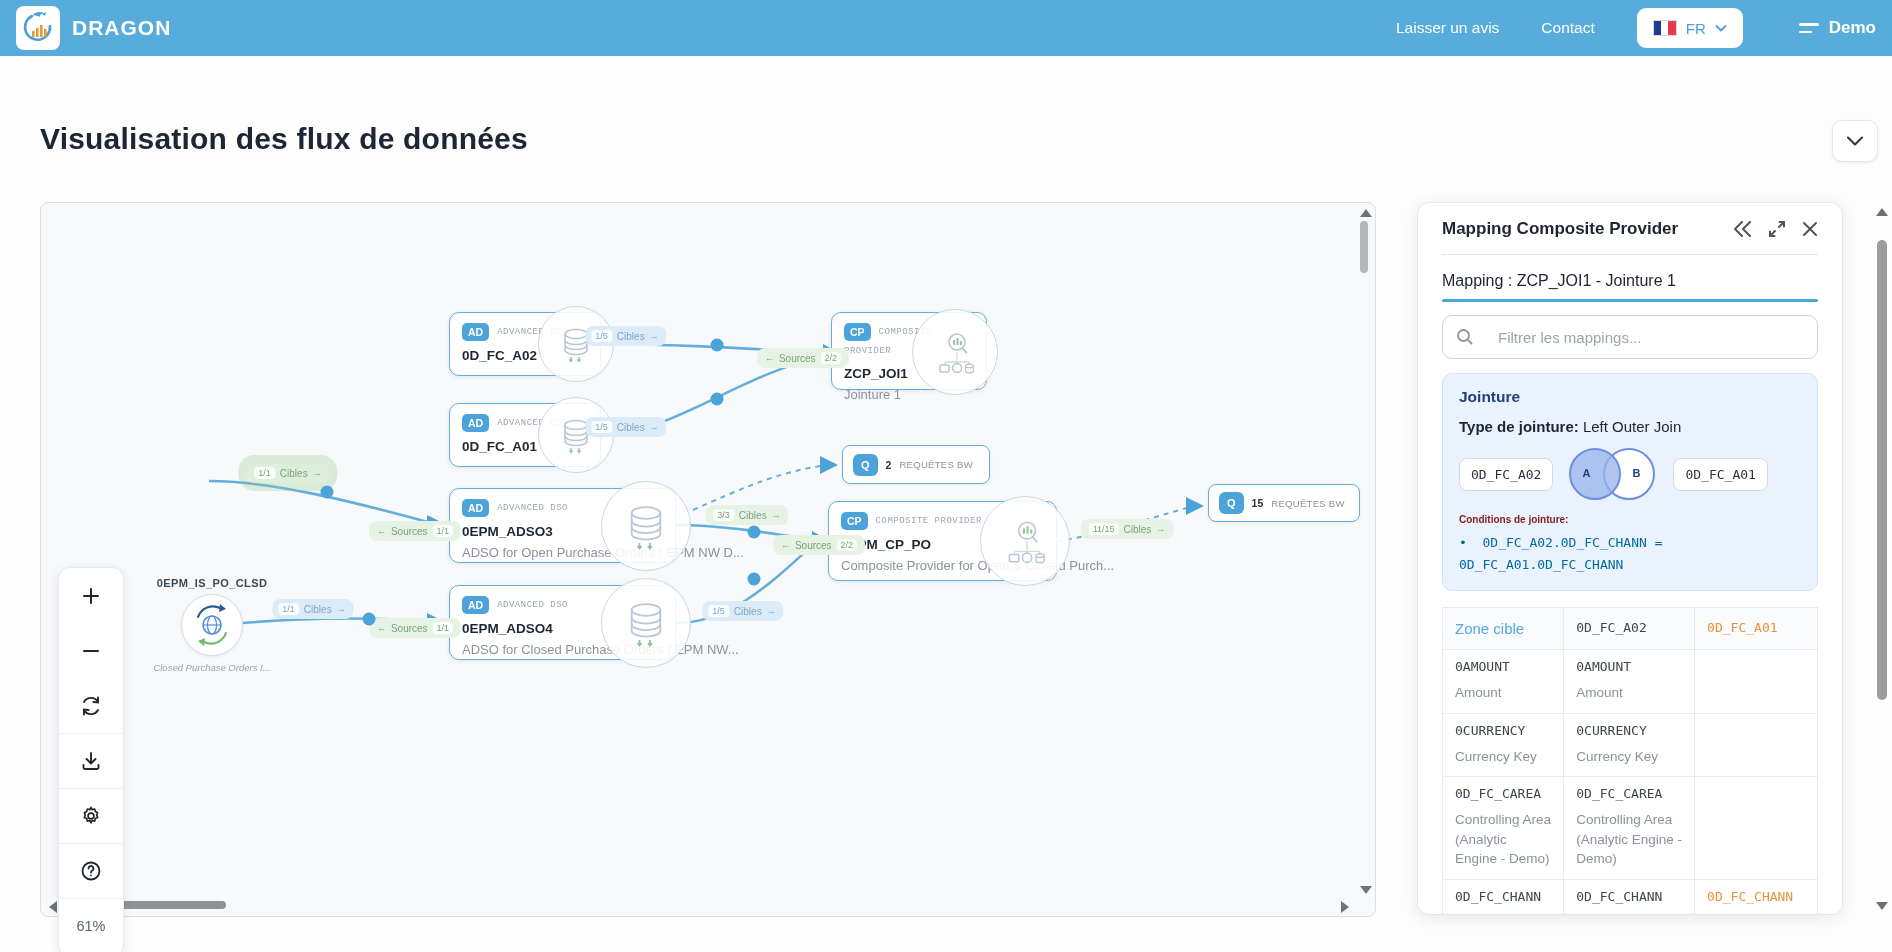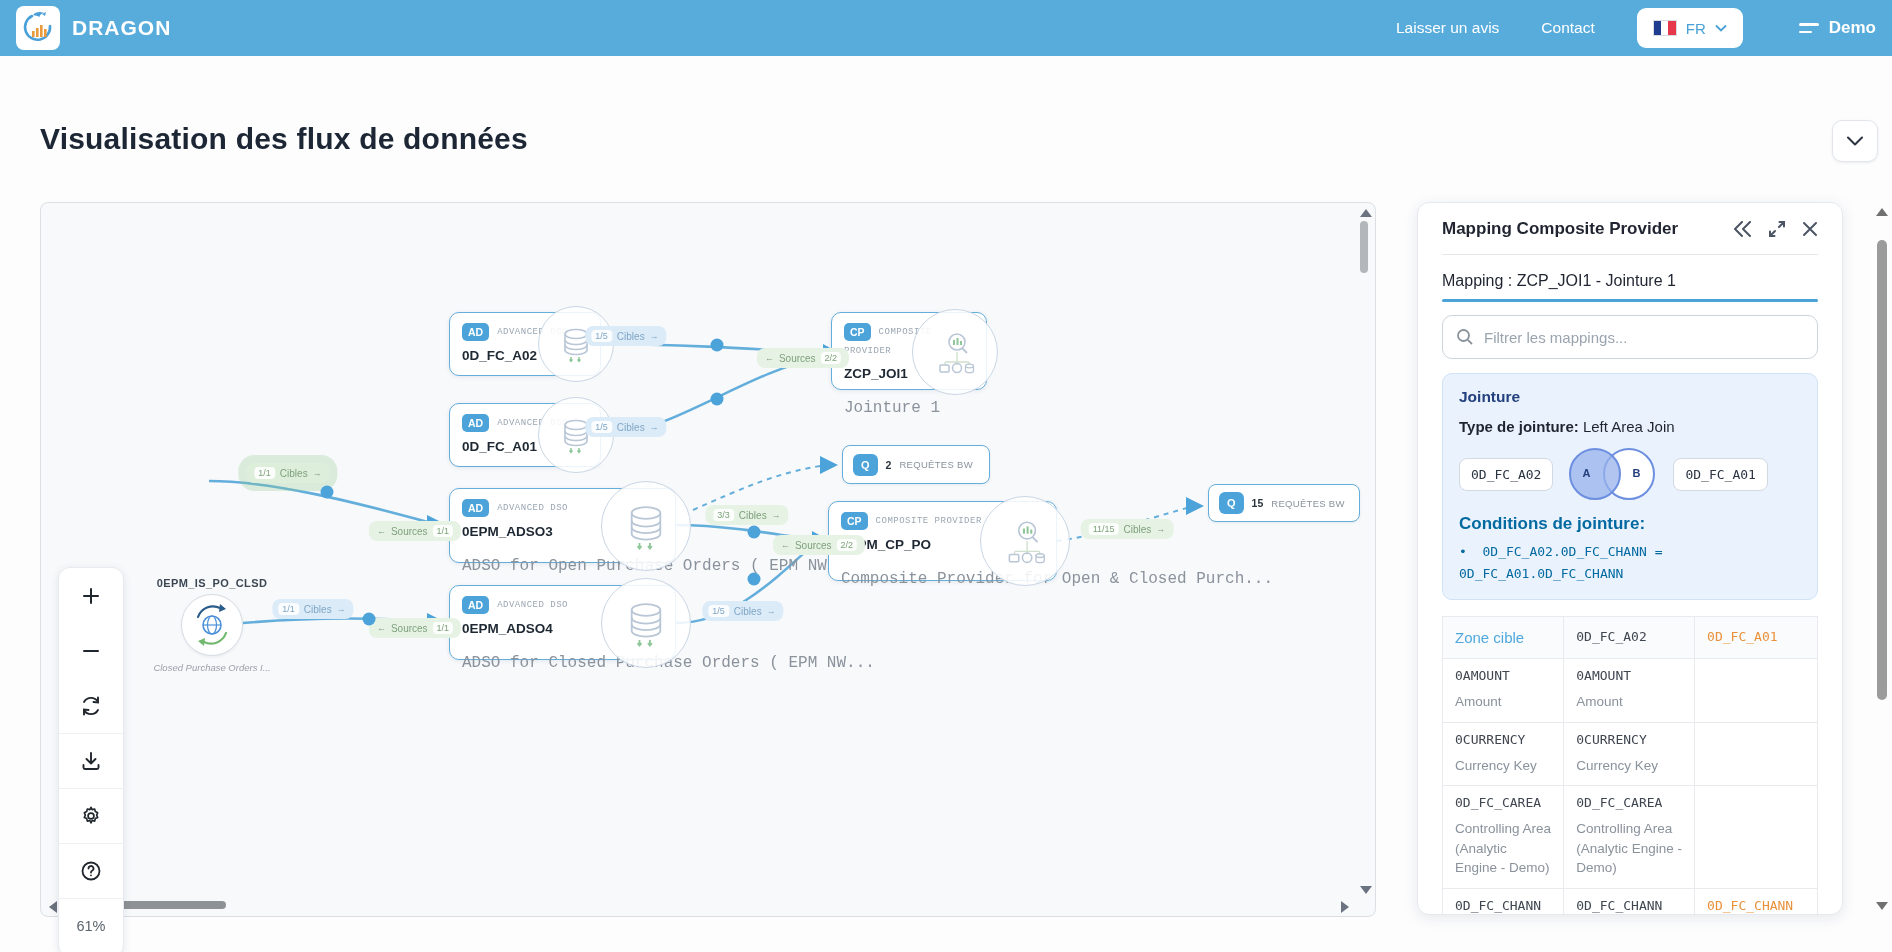--- a/index.html
+++ b/index.html
@@ -28,21 +28,21 @@
   .collapse-btn { position:absolute; left:1832px; top:120px; width:46px; height:42px; background:#fff; border:1px solid #e2e6ea; border-radius:10px; box-shadow:0 1px 3px rgba(20,40,60,.08); display:flex; align-items:center; justify-content:center; cursor:pointer; }
 
   
   .canvas { position:absolute; left:40px; top:202px; width:1336px; height:715px; background:#f8f9fb; border:1px solid #dcdfe4; border-radius:8px; overflow:hidden; }
   .edges { position:absolute; left:0; top:0; }
 
   .fnode { position:absolute; background:#fff; border:1.6px solid #64AEDC; border-radius:10px; box-shadow:0 1px 4px rgba(30,60,90,.10); padding:9px 12px; cursor:pointer; }
   .badge { display:inline-block; background:#4BA3D9; color:#fff; font-weight:bold; font-size:10.5px; border-radius:5px; padding:3px 6px; vertical-align:middle; }
   .ntype { color:#9aa6b2; font-size:9px; letter-spacing:.5px; margin-left:8px; vertical-align:middle;font-family:Liberation Mono, monospace; }
   .nname { font-weight:bold; color:#1e2833; font-size:13.5px; margin-top:7px; white-space:nowrap; }
-  .ndesc { color:#8a929c; font-size:16px; margin-top:18px; white-space:nowrap;font-family:Liberation Mono, monospace; }
+  .ndesc { color:#8a929c; font-size:13px; margin-top:6px; white-space:nowrap; }
 
   .watermark { position:absolute; border-radius:50%; background:rgba(255,255,255,.88); border:1.4px solid #c9d6e4; display:flex; align-items:center; justify-content:center; }
 
   .qnode { position:absolute; background:#fff; border:1.4px solid #64AEDC; border-radius:8px; display:flex; align-items:center; gap:8px; padding:0 10px; cursor:pointer; box-shadow:0 1px 3px rgba(30,60,90,.08); }
   .qbadge { background:#4BA3D9; color:#fff; font-weight:bold; font-size:11px; border-radius:6px; padding:5px 8px; }
   .qcount { font-weight:bold; font-size:10.5px; color:#2a333d; }
   .qlabel { font-size:9.5px; color:#8a929c; letter-spacing:.3px; }
 
   .dsnode { position:absolute; text-align:center; cursor:pointer; }
   .dstitle { font-size:11px; font-weight:bold; color:#3c4754; letter-spacing:.4px; margin-bottom:5px; }
@@ -73,37 +73,37 @@
 
   
   .panel { position:absolute; left:1417px; top:202px; width:426px; height:713px; background:#fff; border:1px solid #e6e8eb; border-radius:12px; box-shadow:0 3px 14px rgba(30,50,70,.10); padding:16px 24px 0 24px; overflow:hidden; z-index:30; }
   .panel-head { display:flex; align-items:center; justify-content:space-between; }
   .panel-title { font-size:17px; font-weight:bold; color:#1f2430; }
   .panel-icons { display:flex; align-items:center; gap:16px; color:#4b5563; }
   .picon { cursor:pointer; display:flex; }
   .panel-hr { border:none; border-top:1px solid #e5e7eb; margin-top:15px; }
   .panel-sub { font-size:16px; color:#1f2430; margin-top:17px; }
   .panel-rule { height:3px; background:#4BA3D9; border-radius:2px; margin-top:9px; }
-  .searchbox { margin-top:13px; height:44px; border:1px solid #cdd4dc; border-radius:10px; display:flex; align-items:center; padding:0 13px; gap:10px; }
+  .searchbox { margin-top:13px; height:44px; border:1px solid #cdd4dc; border-radius:10px; display:flex; align-items:center; padding:0 13px; gap:24px; }
   .searchbox input { border:none; outline:none; flex:1; font-size:15px; color:#333; font-family:"Liberation Sans",sans-serif; background:transparent; }
   .searchbox input::placeholder { color:#9aa4af; }
 
   .join-card { margin-top:14px; background:#EAF3FD; border:1px solid #cfe2f6; border-radius:10px; padding:14px 16px 14px 16px; }
   .join-title { color:#24407e; font-weight:bold; font-size:15.5px; }
   .join-type { margin-top:12px; font-size:15px; color:#1f2430; }
   .join-type b { font-weight:bold; }
   .venn-row { margin-top:13px; display:flex; align-items:center; gap:16px; }
   .join-tbl { background:#fff; border:1px solid #d3d9e0; border-radius:8px; padding:8px 11px; font-family:"DejaVu Sans Mono", monospace; font-size:13px; color:#2b3542; }
   .venn { position:relative; width:88px; height:52px; }
   .venn .c { position:absolute; width:52px; height:52px; border-radius:50%; border:2px solid #6d8fe0; top:0; }
   .venn .ca { left:0; background:rgba(151,178,235,.75); z-index:2; }
   .venn .cb { left:34px; background:#fff; z-index:1; }
   .venn span { position:absolute; top:19px; font-size:11px; font-weight:bold; color:#24407e; z-index:3; }
   .venn .la { left:13px; } .venn .lb { left:63px; }
-  .cond-title { margin-top:14px; font-size:17px; font-weight:bold; color:#0369a1; }
+  .cond-title { margin-top:14px; font-size:10px; font-weight:bold; color:#7f1d1d; }
   .cond-text { margin-top:7px; font-family:"DejaVu Sans Mono", monospace; font-size:13px; color:#0369a1; line-height:1.7; }
 
   .map-table { margin-top:16px; width:100%; border-collapse:collapse; }
   .map-table th, .map-table td { border:1px solid #e8eaed; text-align:left; vertical-align:top; }
   .map-table th { background:#fafbfc; padding:12px 12px; font-weight:normal; }
   .map-table td { padding:9px 12px 10px 12px; }
   .th-target { color:#4FA8DF; font-size:15px; font-weight:bold; }
   .th-mono { font-family:"DejaVu Sans Mono", monospace; font-size:13px; color:#3f4650; }
   .th-orange { color:#E8913A; }
   .cell-code { font-family:"DejaVu Sans Mono", monospace; font-size:13px; color:#3f4650; }
@@ -487,21 +487,21 @@
           <line x1="11.8" y1="11.8" x2="16" y2="16"></line>
       </svg>
       <input type="text" placeholder="Filtrer les mappings..." style="">
     </div>
 
     <div class="join-card">
       <div class="join-title">Jointure</div>
       <div class="join-type">
         <b>Type de jointure:</b>
         <span> </span>
-        <span>Left Area Join</span>
+        <span>Left Outer Join</span>
       </div>
       <div class="venn-row">
         <span class="join-tbl">0D_FC_A02</span>
         <span class="venn">
           <span class="c ca"></span>
             <span class="c cb"></span>
           <span class="la">A</span>
           <span class="lb">B</span>
         </span>
         <span class="join-tbl">0D_FC_A01</span>

